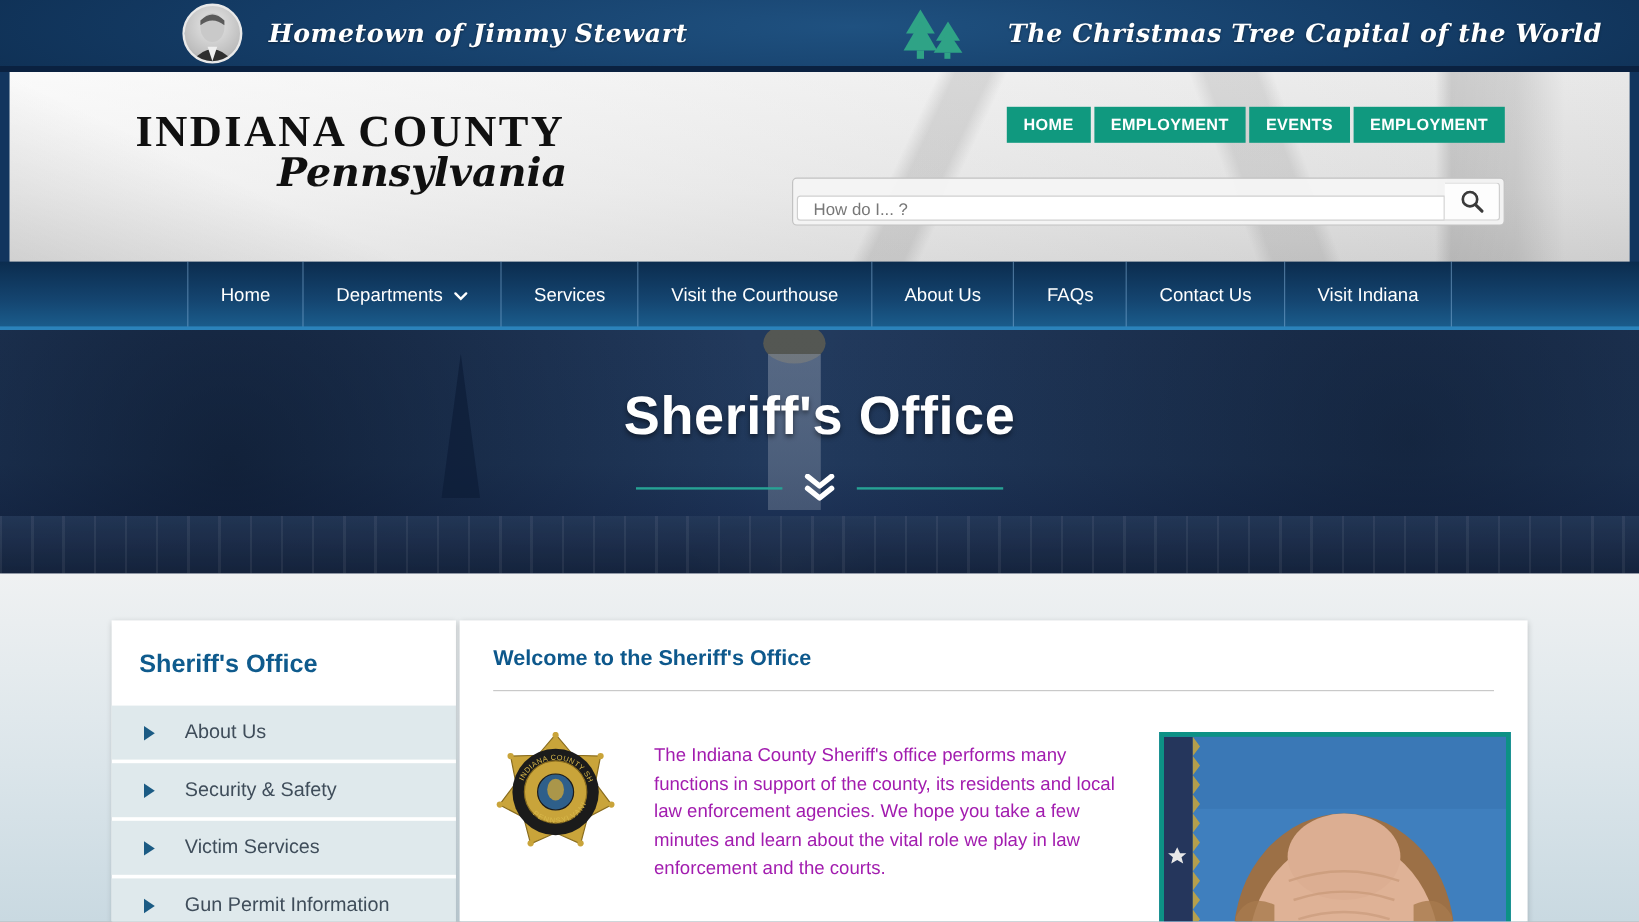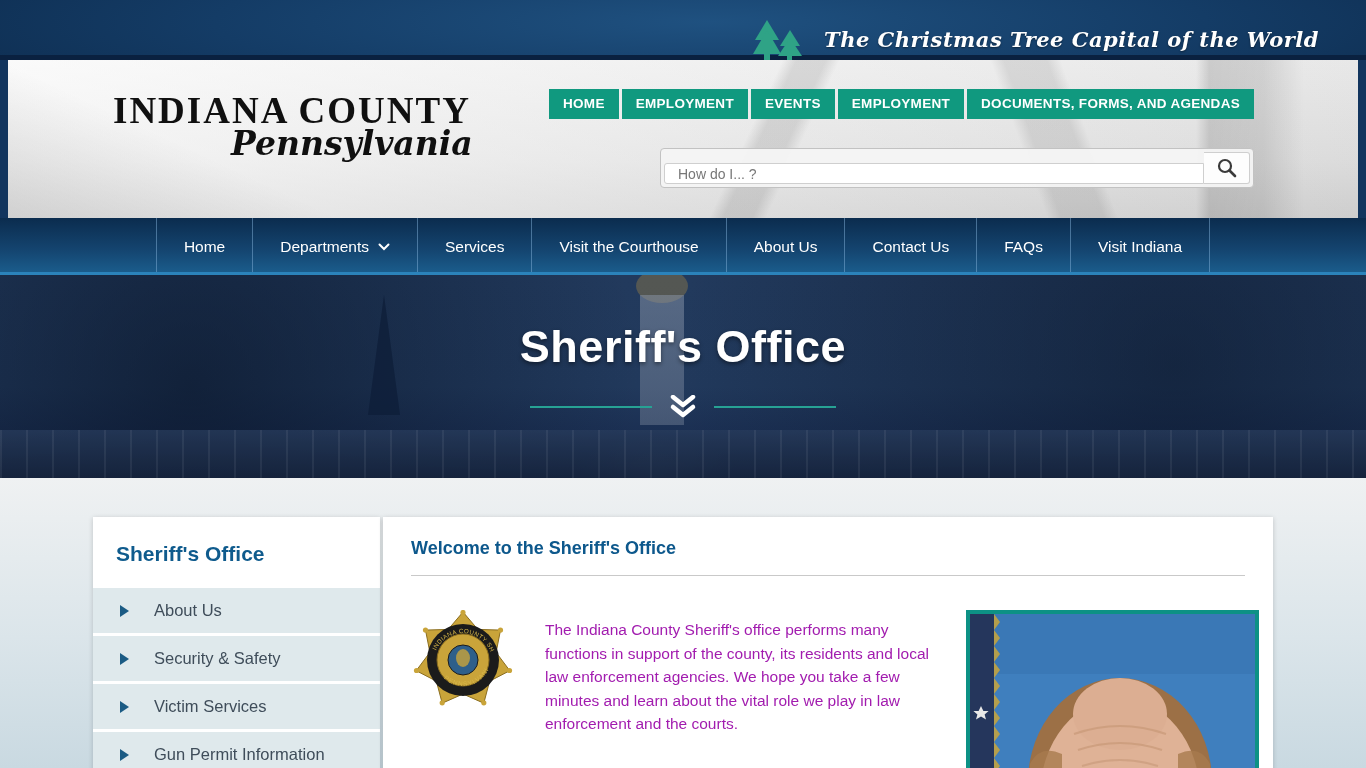--- a/index.html
+++ b/index.html
@@ -4,21 +4,21 @@
 <style>
   html,body{margin:0;padding:0;background:#9aa7b0;}
   .page{position:relative;width:1366px;height:768px;overflow:hidden;
         font-family:"Liberation Sans",sans-serif;background:#eef1f2;}
 
   
   .topbar{position:absolute;left:0;top:0;width:1366px;height:60px;
     background:radial-gradient(ellipse 900px 120px at 52% 40%, #1f5180 0%, #143c66 55%, #0d2b4d 100%);
     border-bottom:5px solid #0a2140;box-sizing:border-box;display:flex;align-items:center;}
   .topbar-left{position:absolute;left:152px;top:0;height:55px;display:flex;align-items:center;gap:22px;}
-  .topbar-right{position:absolute;left:752px;top:12px;height:55px;display:flex;align-items:center;gap:20px;}
+  .topbar-right{position:absolute;left:752px;top:0;height:55px;display:flex;align-items:center;gap:36px;}
   .avatar{width:46px;height:46px;border-radius:50%;border:2px solid #e9e9e9;overflow:hidden;
     background:radial-gradient(circle at 50% 35%, #e8e8e8 0%, #bdbdbd 70%, #8f8f8f 100%);flex:0 0 auto;}
   .script-text{color:#ffffff;font-family:"DejaVu Serif",serif;font-style:italic;font-weight:bold;
     font-size:21px;letter-spacing:.5px;text-shadow:0 1px 2px rgba(0,0,0,.45);white-space:nowrap;}
 
   
   .header{position:absolute;left:0;top:60px;width:1366px;height:181px;overflow:hidden;
     border-left:8px solid #12355e;border-right:8px solid #12355e;box-sizing:border-box;
     background:linear-gradient(180deg,#f4f4f4 0%,#e7e7e7 55%,#d3d3d3 100%);}
   .header-art{position:absolute;inset:0;background:
@@ -98,20 +98,31 @@
   .intro-text{margin:8px 0 0 32px;width:395px;color:#a21caf;font-size:15.5px;line-height:23.5px;}
   .portrait{position:absolute;left:583px;top:93px;width:285px;height:210px;
     border:4px solid #0d9185;box-sizing:content-box;overflow:hidden;background:#3f7fbe;}
 </style>
 </head>
 <body>
 
 <div class="page">
 
   <div class="topbar">
+    <div class="topbar-left">
+      <div class="avatar">
+        <svg width="46" height="46" viewBox="0 0 46 46">
+          <ellipse cx="23" cy="18" rx="10" ry="12" fill="#c9c9c9"></ellipse>
+          <path d="M13 12 Q23 2 33 12 L33 16 Q23 8 13 16 Z" fill="#5a5a5a"></path>
+          <path d="M6 46 Q23 26 40 46 Z" fill="#2f2f2f"></path>
+          <path d="M19 34 L23 46 L27 34 Z" fill="#efefef"></path>
+        </svg>
+      </div>
+      <span class="script-text">Hometown of Jimmy Stewart</span>
+    </div>
     <div class="topbar-right">
       <svg width="52" height="44" viewBox="0 0 52 44">
         <polygon points="15,2 27,22 3,22" fill="#2fa386"></polygon>
         <polygon points="15,12 29,36 1,36" fill="#2fa386"></polygon>
         <rect x="12" y="36" width="6" height="7" fill="#2fa386"></rect>
         <polygon points="38,12 48,28 28,28" fill="#2fa386"></polygon>
         <polygon points="38,20 50,38 26,38" fill="#2fa386"></polygon>
         <rect x="35" y="38" width="5" height="5" fill="#2fa386"></rect>
       </svg>
       <span class="script-text">The Christmas Tree Capital of the World</span>
@@ -122,21 +133,20 @@
     <div class="header-art"></div>
     <a class="logo">
       <div class="logo-line1">INDIANA COUNTY</div>
       <div class="logo-line2">Pennsylvania</div>
     </a>
     <div class="quick-links">
       <a class="qlink">HOME</a>
       <a class="qlink">EMPLOYMENT</a>
       <a class="qlink">EVENTS</a>
       <a class="qlink">EMPLOYMENT</a>
-      <a class="qlink">DOCUMENTS, FORMS, AND AGENDAS</a>
     </div>
     <div class="searchbar">
       <input type="text" placeholder="How do I... ?" style="">
       <button class="search-btn">
         <svg width="22" height="22" viewBox="0 0 22 22">
           <circle cx="9" cy="9" r="6" fill="none" stroke="#3a3a3a" stroke-width="2.2"></circle>
           <line x1="13.5" y1="13.5" x2="19" y2="19" stroke="#3a3a3a" stroke-width="2.6" stroke-linecap="round"></line>
         </svg>
       </button>
     </div>
@@ -155,24 +165,24 @@
     <a class="nav-item">
       <span>Services</span>
       </a>
     <a class="nav-item">
       <span>Visit the Courthouse</span>
       </a>
     <a class="nav-item">
       <span>About Us</span>
       </a>
     <a class="nav-item">
+      <span>FAQs</span>
+      </a>
+    <a class="nav-item">
       <span>Contact Us</span>
-      </a>
-    <a class="nav-item">
-      <span>FAQs</span>
       </a>
     <a class="nav-item">
       <span>Visit Indiana</span>
       </a>
   </nav>
 
   <div class="hero">
     <div class="hero-art"></div>
     <div class="hero-spire"></div>
     <div class="hero-dome"></div>

